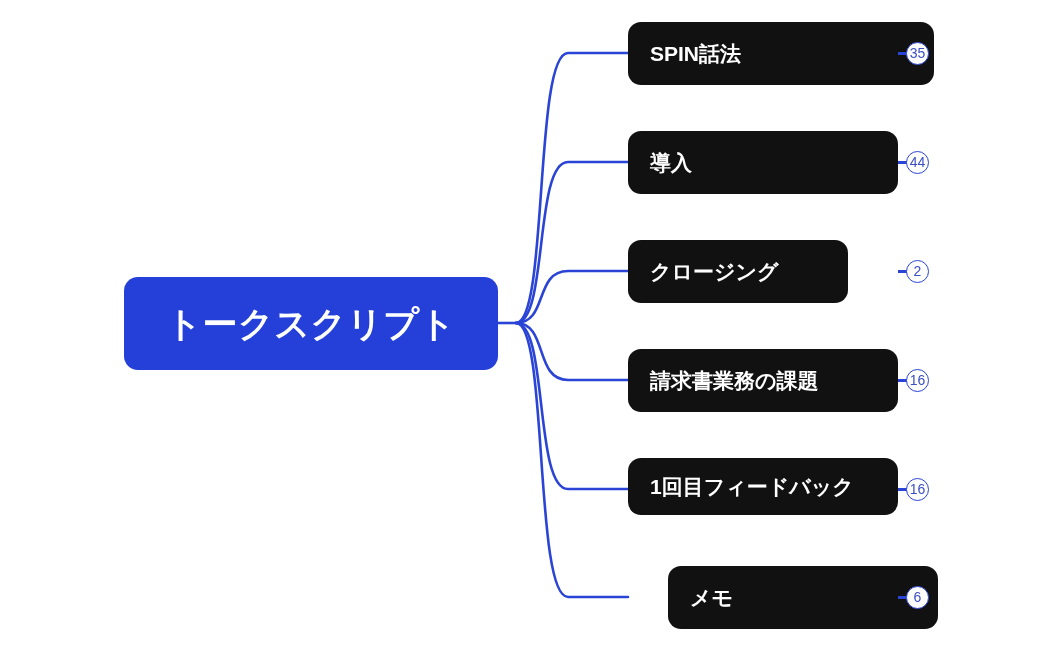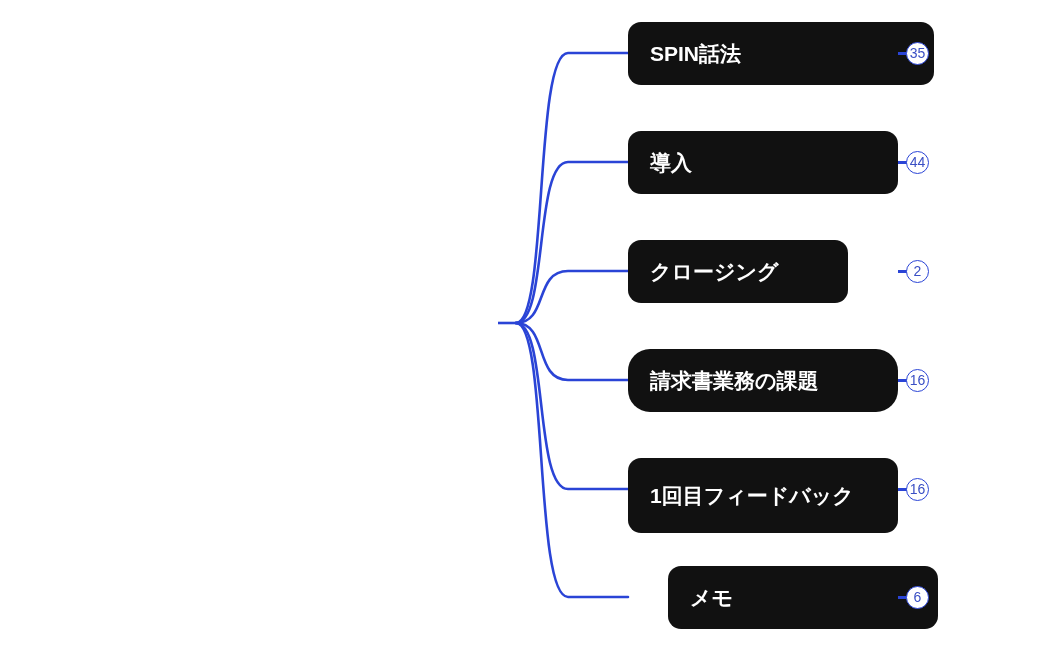--- a/index.html
+++ b/index.html
@@ -96,43 +96,46 @@
   <svg id="edges" viewBox="0 0 1048 650">
       <path d="M 516 323 C 548.24 323, 534 53, 568 53 L 628 53" fill="none" stroke="#2a44d6" stroke-width="2.6" stroke-linecap="round"></path>
       <path d="M 516 323 C 548.24 323, 534 162, 568 162 L 628 162" fill="none" stroke="#2a44d6" stroke-width="2.6" stroke-linecap="round"></path>
       <path d="M 516 323 C 548.24 323, 534 271, 568 271 L 628 271" fill="none" stroke="#2a44d6" stroke-width="2.6" stroke-linecap="round"></path>
       <path d="M 516 323 C 548.24 323, 534 380, 568 380 L 628 380" fill="none" stroke="#2a44d6" stroke-width="2.6" stroke-linecap="round"></path>
       <path d="M 516 323 C 548.24 323, 534 489, 568 489 L 628 489" fill="none" stroke="#2a44d6" stroke-width="2.6" stroke-linecap="round"></path>
       <path d="M 516 323 C 548.24 323, 534 597, 568 597 L 628 597" fill="none" stroke="#2a44d6" stroke-width="2.6" stroke-linecap="round"></path>
       <path d="M 498 323 L 516 323" stroke="#2a44d6" stroke-width="2.6" fill="none"></path>
     </svg>
 
+  <div class="node node-root">
+    <span class="node-label">トークスクリプト</span>
+  </div>
 
   <div id="children">
       <div class="node node-child" style="top: 22px; left: 628px; width: 306px; height: 63px;">
         <span class="node-label">SPIN話法</span>
       </div>
       <div class="badge-stub" style="left: 898px; top: 52px;"></div>
       <div class="badge" style="left: 906px; top: 41.5px;">35</div>
       <div class="node node-child" style="top: 131px; left: 628px; width: 270px; height: 63px;">
         <span class="node-label">導入</span>
       </div>
       <div class="badge-stub" style="left: 898px; top: 161px;"></div>
       <div class="badge" style="left: 906px; top: 150.5px;">44</div>
       <div class="node node-child" style="top: 240px; left: 628px; width: 220px; height: 63px;">
         <span class="node-label">クロージング</span>
       </div>
       <div class="badge-stub" style="left: 898px; top: 270px;"></div>
       <div class="badge" style="left: 906px; top: 259.5px;">2</div>
-      <div class="node node-child" style="top: 349px; left: 628px; width: 270px; height: 63px; border-radius: 22px;">
+      <div class="node node-child" style="top: 349px; left: 628px; width: 270px; height: 63px;">
         <span class="node-label">請求書業務の課題</span>
       </div>
       <div class="badge-stub" style="left: 898px; top: 379px;"></div>
       <div class="badge" style="left: 906px; top: 368.5px;">16</div>
-      <div class="node node-child" style="top: 458px; left: 628px; width: 270px; height: 75px;">
+      <div class="node node-child" style="top: 458px; left: 628px; width: 270px; height: 57px;">
         <span class="node-label">1回目フィードバック</span>
       </div>
       <div class="badge-stub" style="left: 898px; top: 488px;"></div>
       <div class="badge" style="left: 906px; top: 477.5px;">16</div>
       <div class="node node-child" style="top: 566px; left: 628px; width: 270px; height: 63px; margin-left: 40px;">
         <span class="node-label">メモ</span>
       </div>
       <div class="badge-stub" style="left: 898px; top: 596px;"></div>
       <div class="badge" style="left: 906px; top: 585.5px;">6</div>
     </div>

